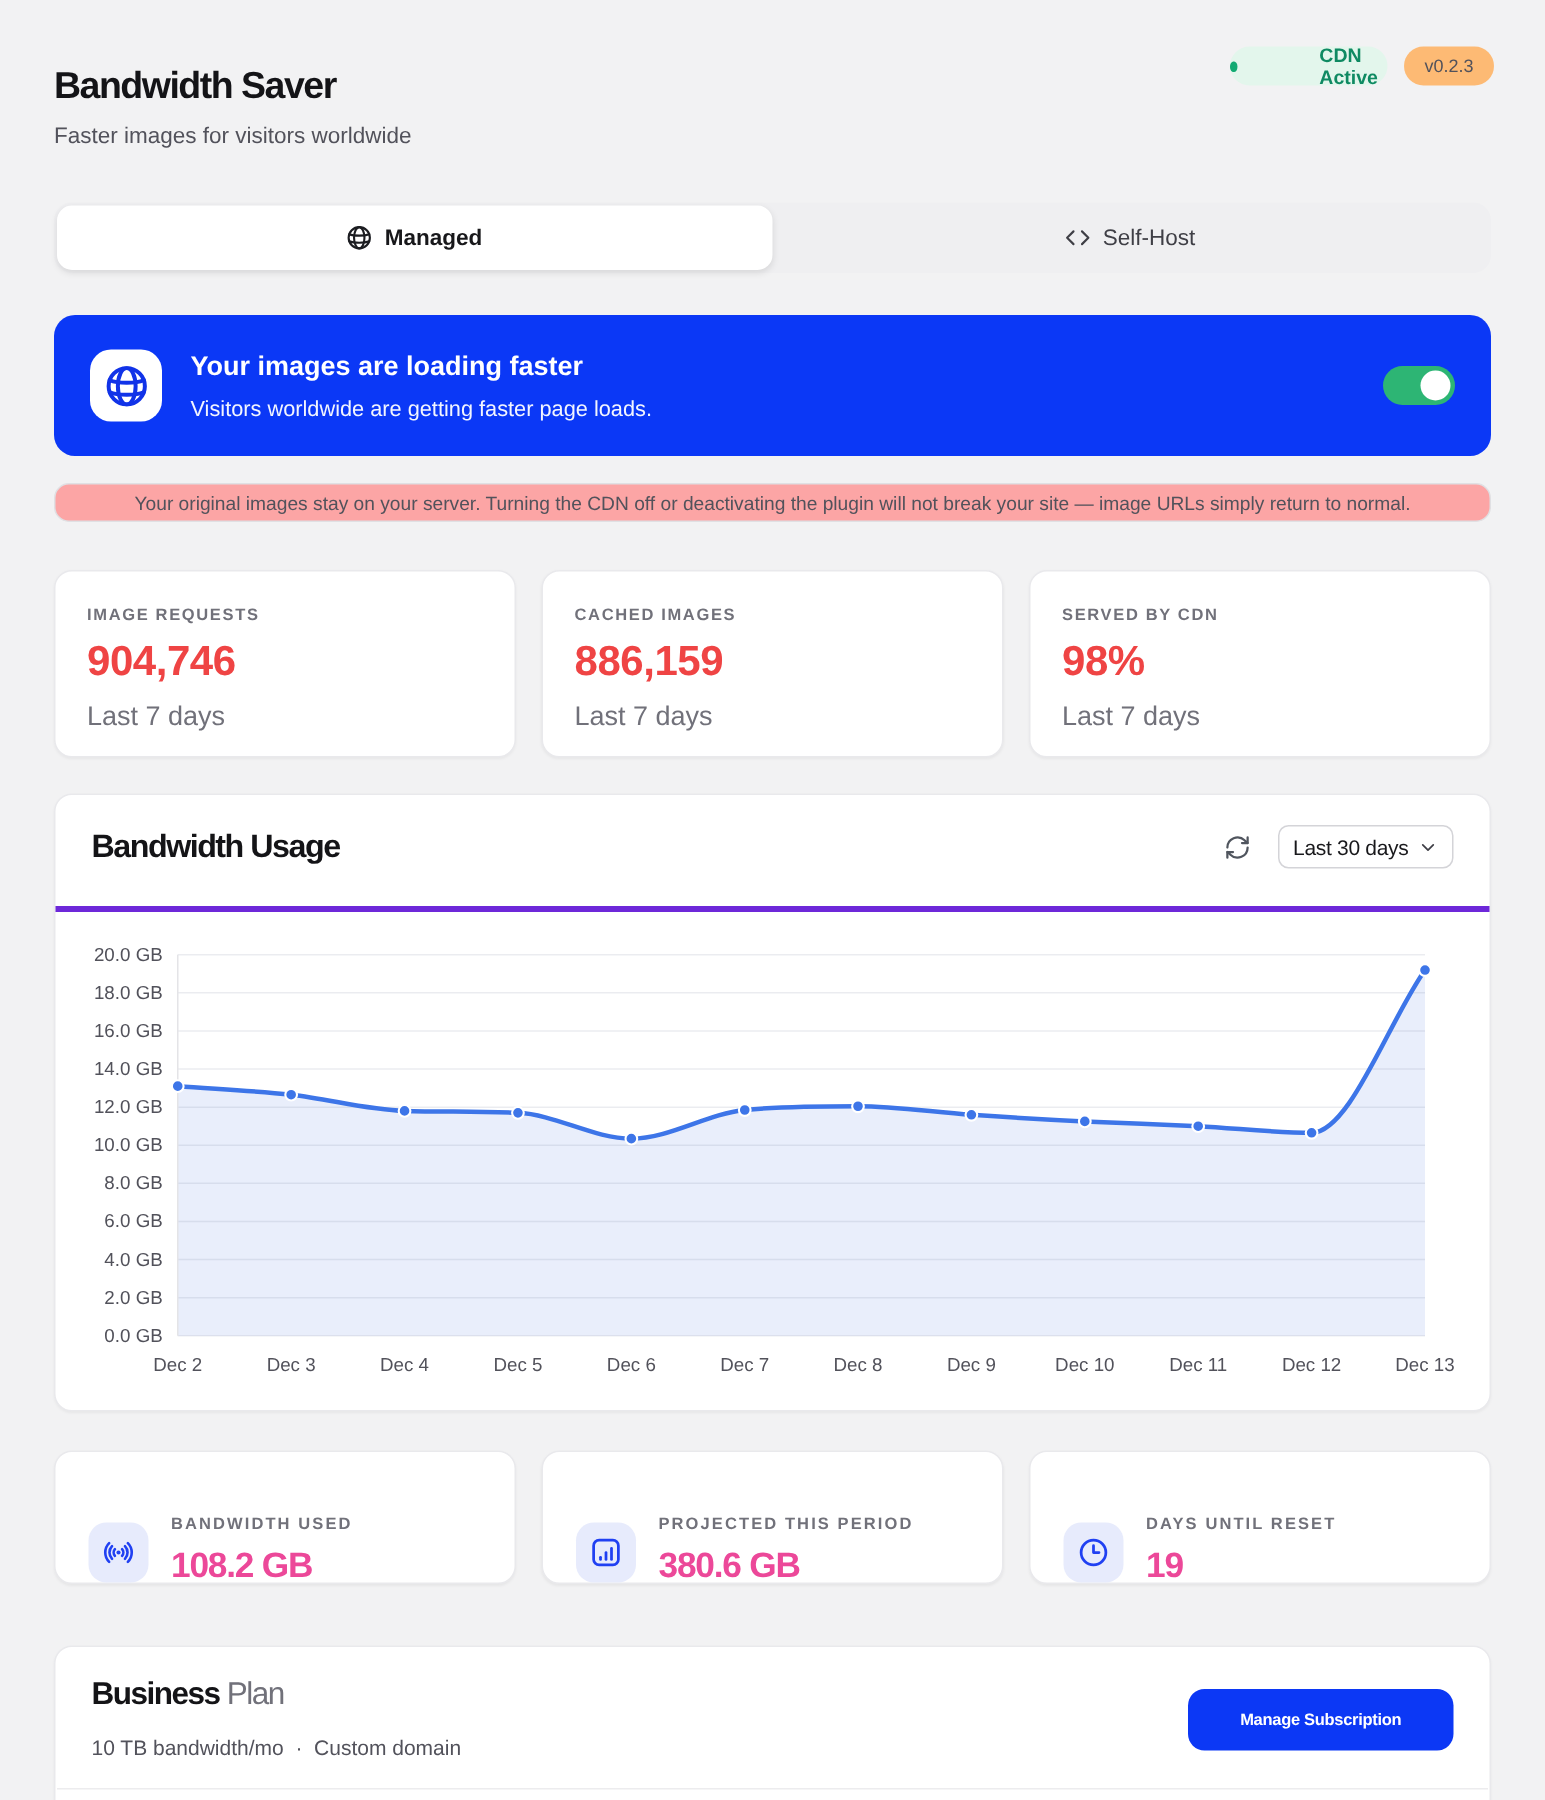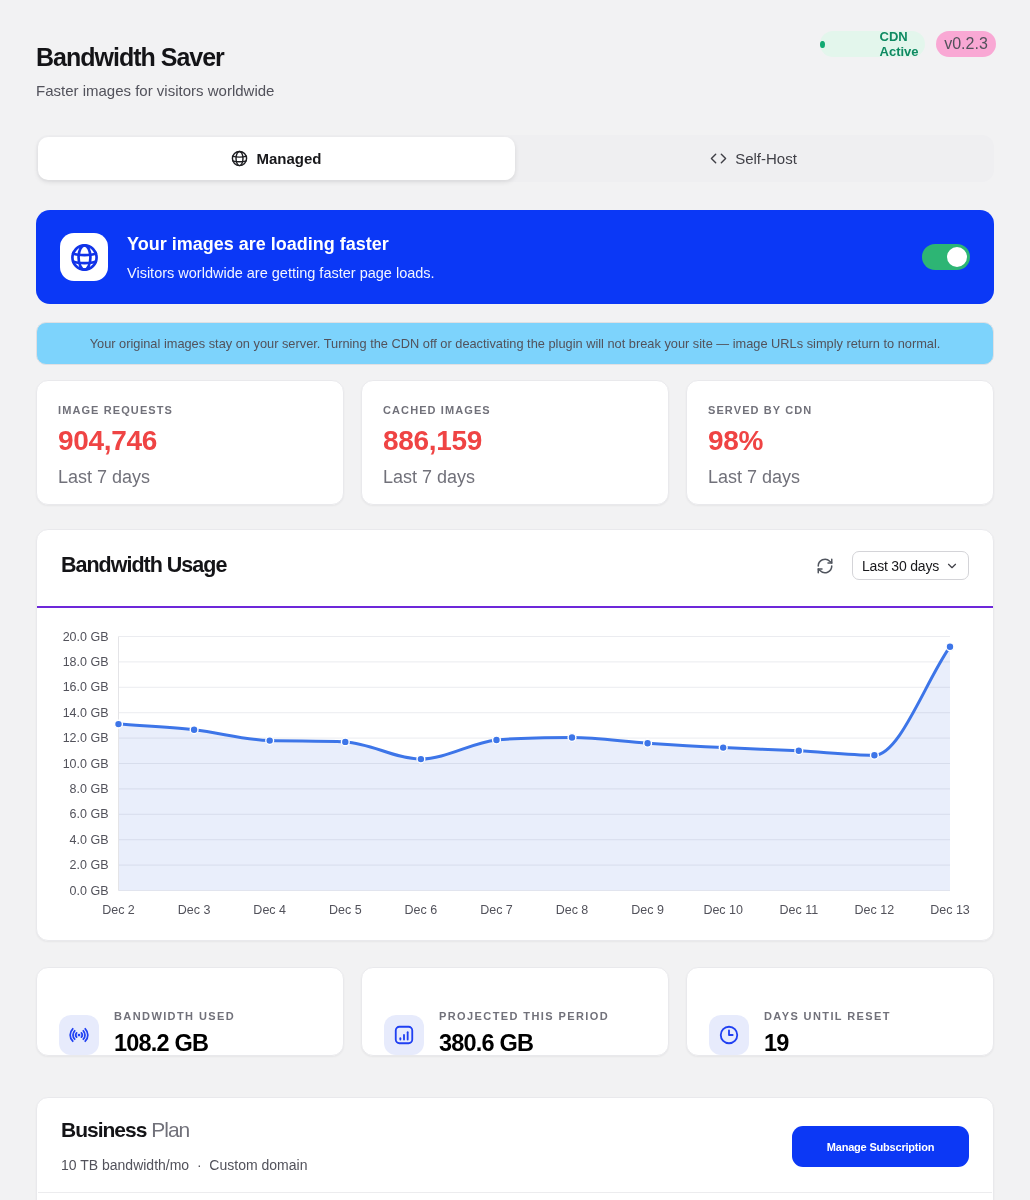--- a/index.html
+++ b/index.html
@@ -4,56 +4,56 @@
 <style>
 * { margin:0; padding:0; box-sizing:border-box; }
 html,body { width:1030px; height:1200px; overflow:hidden; }
 body { background:#f2f2f3; font-family:"Liberation Sans", sans-serif; position:relative; transform:translateZ(0); }
 .abs { position:absolute; }
 .card { background:#fff; border:1px solid #e9e9ec; border-radius:12px; box-shadow:0 1px 2px rgba(0,0,0,0.05); }
 .sub { left:36px; top:82px; font-size:15px; color:#52525b; }
 .pill-active { left:820px; top:31px; width:105px; height:26px; background:#e3f6ec; border-radius:13px; display:flex; align-items:center; justify-content:center; gap:7px; }
 .pill-active .dot { width:7px; height:7px; border-radius:50%; background:#12aa72; }
 .pill-active span { font-size:13px; font-weight:bold; color:#0f8a62;margin-left:48px; }
-.pill-ver { left:936px; top:31px; width:60px; height:26px; background:#f9a8d4; border-radius:13px; display:flex; align-items:center; justify-content:center; font-size:16px; color:#52525b; }
+.pill-ver { left:936px; top:31px; width:60px; height:26px; background:#fdba74; border-radius:13px; display:flex; align-items:center; justify-content:center; font-size:12px; color:#52525b; }
 
 
 .tabs { left:36px; top:135px; width:958px; height:47px; background:#efeff1; border-radius:12px; display:flex; padding:2px; }
 .tab { flex:1; display:flex; align-items:center; justify-content:center; gap:8px; font-size:15px; color:#3f3f46; border-radius:10px; }
 .tab.on { background:#fff; box-shadow:0 2px 5px rgba(0,0,0,0.10); color:#18181b; font-weight:bold; }
 
 
 .banner { left:36px; top:210px; width:958px; height:94px; background:#0b38f6; border-radius:14px; }
 .banner .iconsq { position:absolute; left:24px; top:23px; width:48px; height:48px; background:#fff; border-radius:14px; display:flex; align-items:center; justify-content:center; }
 .banner .t1 { position:absolute; left:91px; top:24px; font-size:18px; font-weight:bold; color:#fff; }
 .banner .t2 { position:absolute; left:91px; top:55px; font-size:14.5px; color:rgba(255,255,255,0.95); }
 .toggle { position:absolute; left:886px; top:34px; width:48px; height:26px; border-radius:13px; background:#2db574; }
 .toggle .knob { position:absolute; right:3px; top:3px; width:20px; height:20px; background:#fff; border-radius:50%; }
 
 
-.strip { left:36px; top:322px; width:958px; height:43px; background:#7dd3fc; border:1px solid #e0e0e3; border-radius:10px; display:flex; align-items:center; justify-content:center; font-size:12.8px; color:#52525b; }
+.strip { left:36px; top:322px; width:958px; height:26px; background:#fca5a5; border:1px solid #e0e0e3; border-radius:10px; display:flex; align-items:center; justify-content:center; font-size:12.8px; color:#52525b; }
 
 
 .stat { top:380px; width:308px; height:125px; padding:23px 21px; }
 .stat .lab { font-size:11px; font-weight:bold; color:#71717a; letter-spacing:1.1px; margin-top:0px; }
 .stat .val { font-size:28px; font-weight:bold; color:#ef4444; margin-top:9px; letter-spacing:-0.3px; }
 .stat .per { font-size:18px; color:#71717a; margin-top:10px; }
 
 
 .chartcard { left:36px; top:529px; width:958px; height:412px; }
-.chartcard .hd { height:78px; display:flex; align-items:center; padding:0 24px 5px; border-bottom:2px solid #6d28d9; }
+.chartcard .hd { height:78px; display:flex; align-items:center; padding:0 24px 5px; border-bottom:4px solid #6d28d9; }
 .chartcard .hd h2 { font-size:21.5px; font-weight:bold; color:#141417; flex:1; letter-spacing:-1px; }
 .selectbox { display:flex; align-items:center; gap:6px; border:1px solid #d4d4d8; border-radius:7px; height:29px; padding:0 9px; font-size:14px; color:#18181b; background:#fff; margin-left:18px; letter-spacing:-0.2px; }
 
 
 .mini { top:967px; width:308px; height:89px; display:flex; align-items:flex-end; padding:0 22px; }
 .mini .isq { width:40px; height:40px; border-radius:12px; background:#e7ebfc; display:flex; align-items:center; justify-content:center; margin-right:15px; }
 .mini .txt { position:relative; top:2px; }
 .mini .lab { font-size:11px; font-weight:bold; color:#71717a; letter-spacing:1.4px; }
-.mini .val { font-size:23.5px; font-weight:bold; color:#000000; margin-top:8px; letter-spacing:-0.8px; }
+.mini .val { font-size:23.5px; font-weight:bold; color:#ec4899; margin-top:8px; letter-spacing:-0.8px; }
 
 
 .biz { left:36px; top:1097px; width:958px; height:140px; padding:20px 24px; }
 .biz h3 { font-size:21px; font-weight:bold; color:#141417; letter-spacing:-1px; }
 .biz h3 span { font-weight:normal; color:#71717a; }
 .biz .feat { font-size:14px; color:#52525b; margin-top:15px; }
 .biz .btn { position:absolute; right:24px; top:28px; width:177px; height:41px; background:#0c38f5; color:#fff; border-radius:11px; font-size:11px; font-weight:bold; letter-spacing:-0.2px; display:flex; align-items:center; justify-content:center; }
 .biz hr { position:absolute; left:1px; right:1px; top:94px; border:none; border-top:1px solid #ececee; }
 </style>
 </head>

